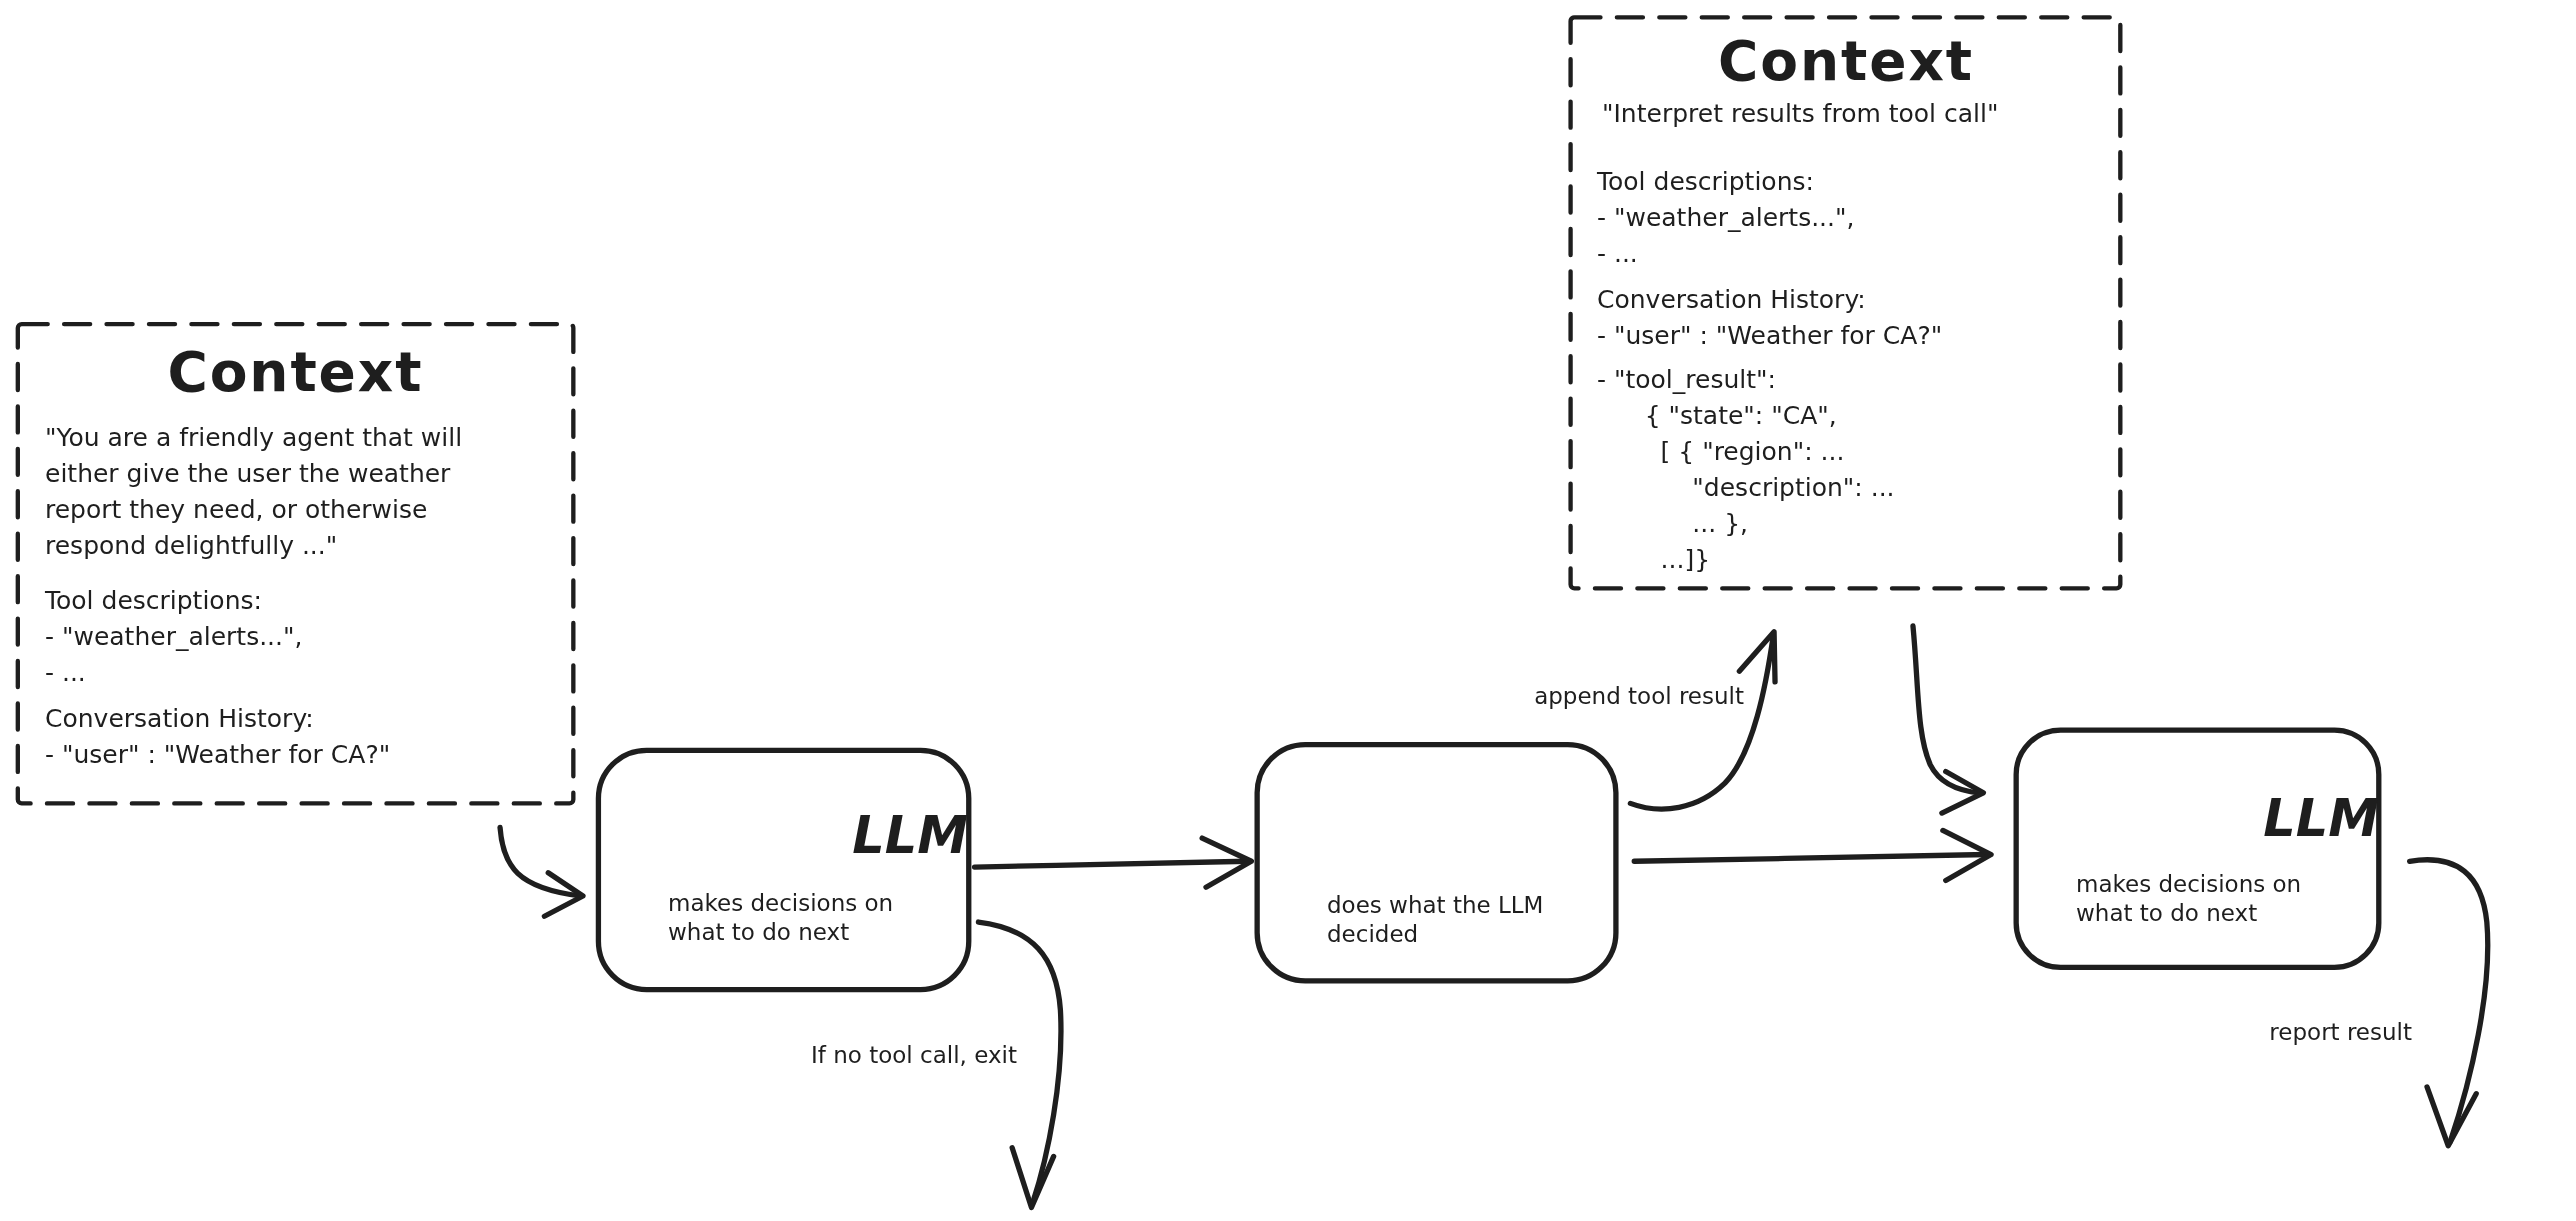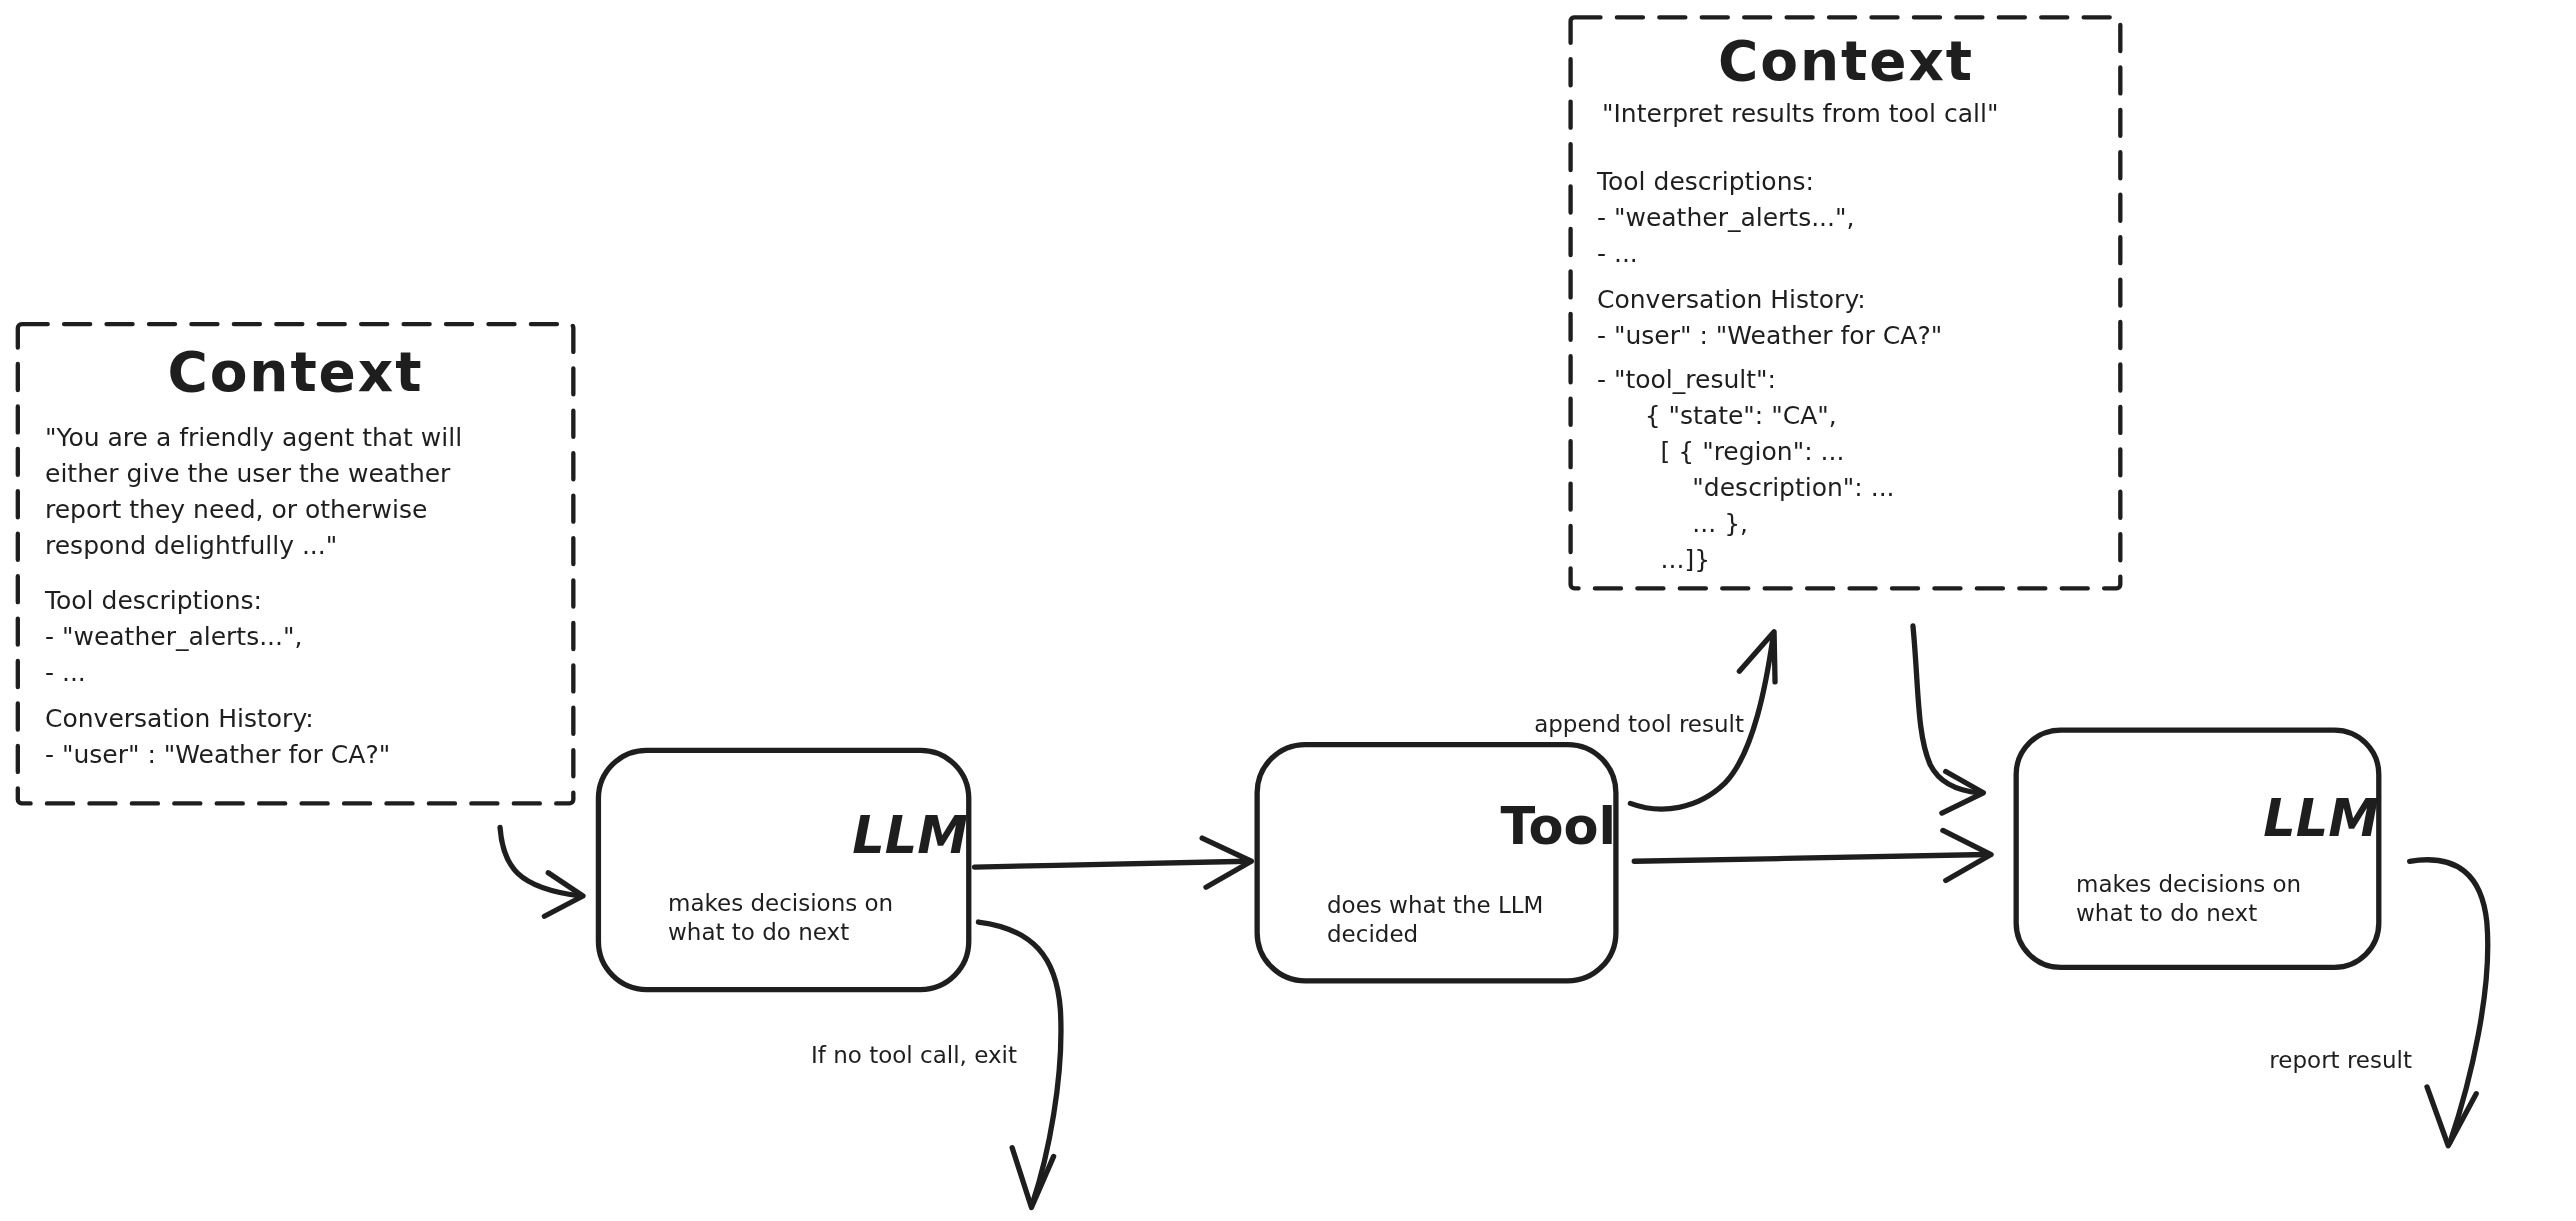--- a/index.html
+++ b/index.html
@@ -23,21 +23,21 @@
   .node-title.it{font-style:italic;}
   .body-text{
     font-size:25px;line-height:36px;white-space:pre;
   }
   .sub-text{
     font-size:23px;line-height:29px;white-space:pre;
   }
   .lbl{
     font-size:23px;line-height:27px;white-space:pre;
   }
-  .right{text-align:right;margin-top:28px;}
+  .right{text-align:right;}
 </style>
 </head>
 <body>
 
 <div class="canvas">
 
   <svg class="strokes" width="2576" height="1221" viewBox="0 0 2670 1266" fill="none" stroke="#1e1e1e" stroke-linecap="round" stroke-linejoin="round">
 
     <rect x="18" y="336" width="576" height="497" rx="4" stroke-width="4.5" stroke-dasharray="27 17"></rect>
     <rect x="1628" y="18" width="570" height="592" rx="4" stroke-width="4.5" stroke-dasharray="27 17"></rect>
@@ -104,21 +104,20 @@
       { "state": "CA",
         [ { "region": ...
             "description": ...
             ... },
         ...]}</div>
 
   <div class="abs node-title it" style="left:598px;top:806px;width:370px;">LLM</div>
   <div class="abs sub-text" style="left:668px;top:889px;">makes decisions on
 what to do next</div>
 
-  <div class="abs node-title" style="left:1257px;top:797px;width:359px;">Tool</div>
   <div class="abs sub-text" style="left:1327px;top:884px;margin-top:7px;">does what the LLM
 decided</div>
 
   <div class="abs node-title it" style="left:2016px;top:789px;width:363px;">LLM</div>
   <div class="abs sub-text" style="left:2076px;top:870px;">makes decisions on
 what to do next</div>
 
   <div class="abs lbl right" style="left:1524px;top:683px;width:220px;">append tool result</div>
   <div class="abs lbl" style="left:811px;top:1042px;width:232px;">If no tool call, exit</div>
   <div class="abs lbl right" style="left:2258px;top:1019px;width:154px;">report result</div>

